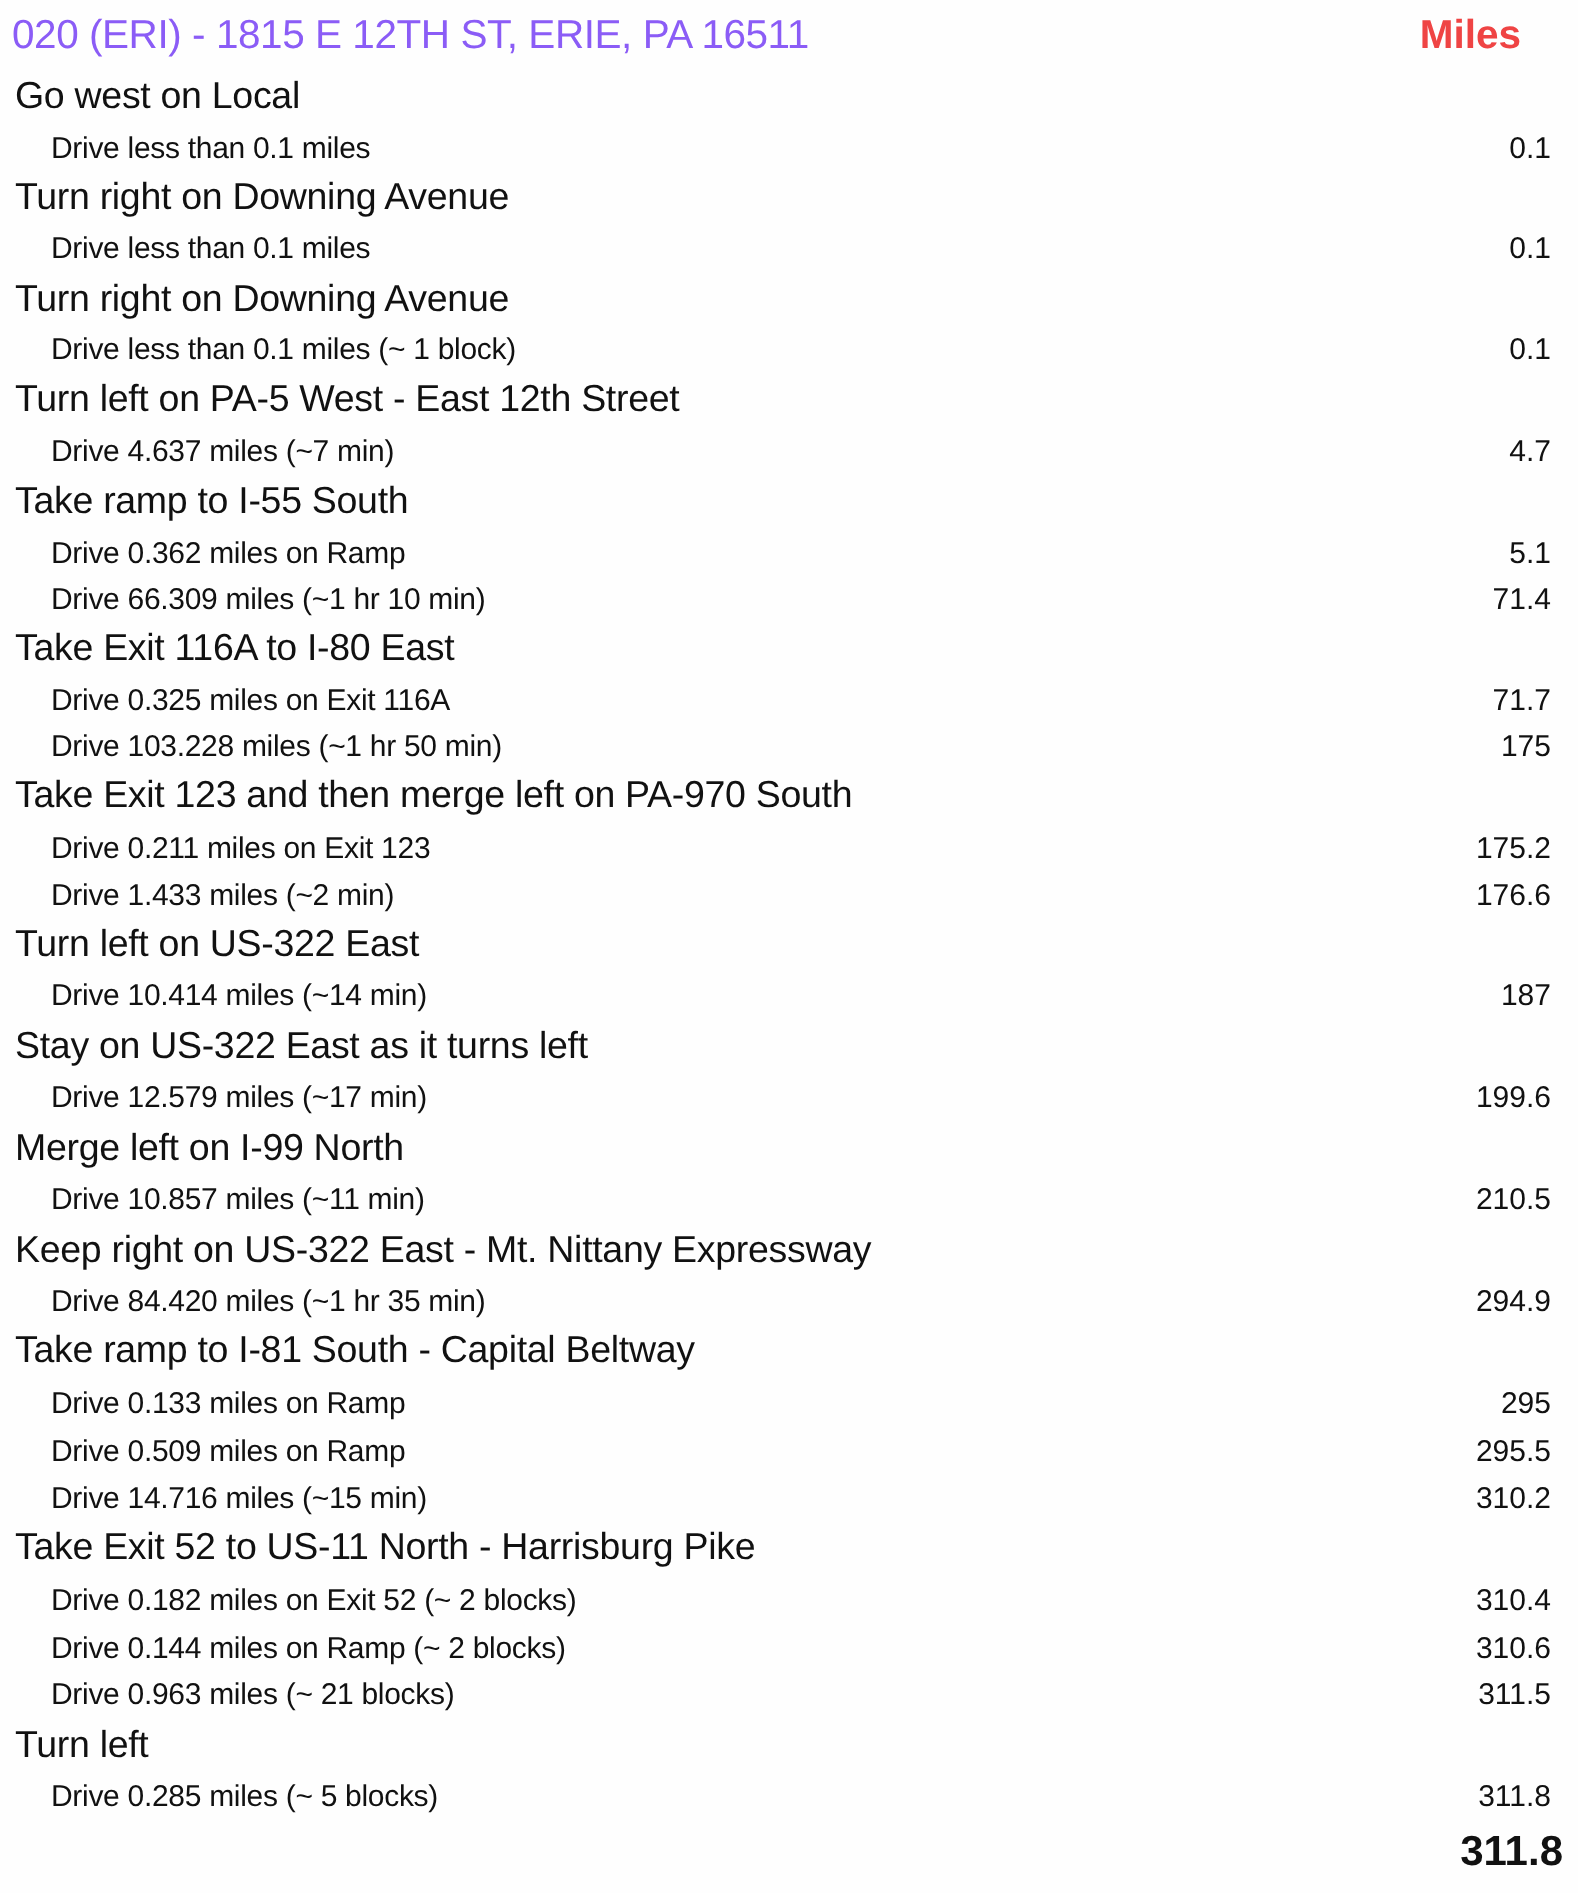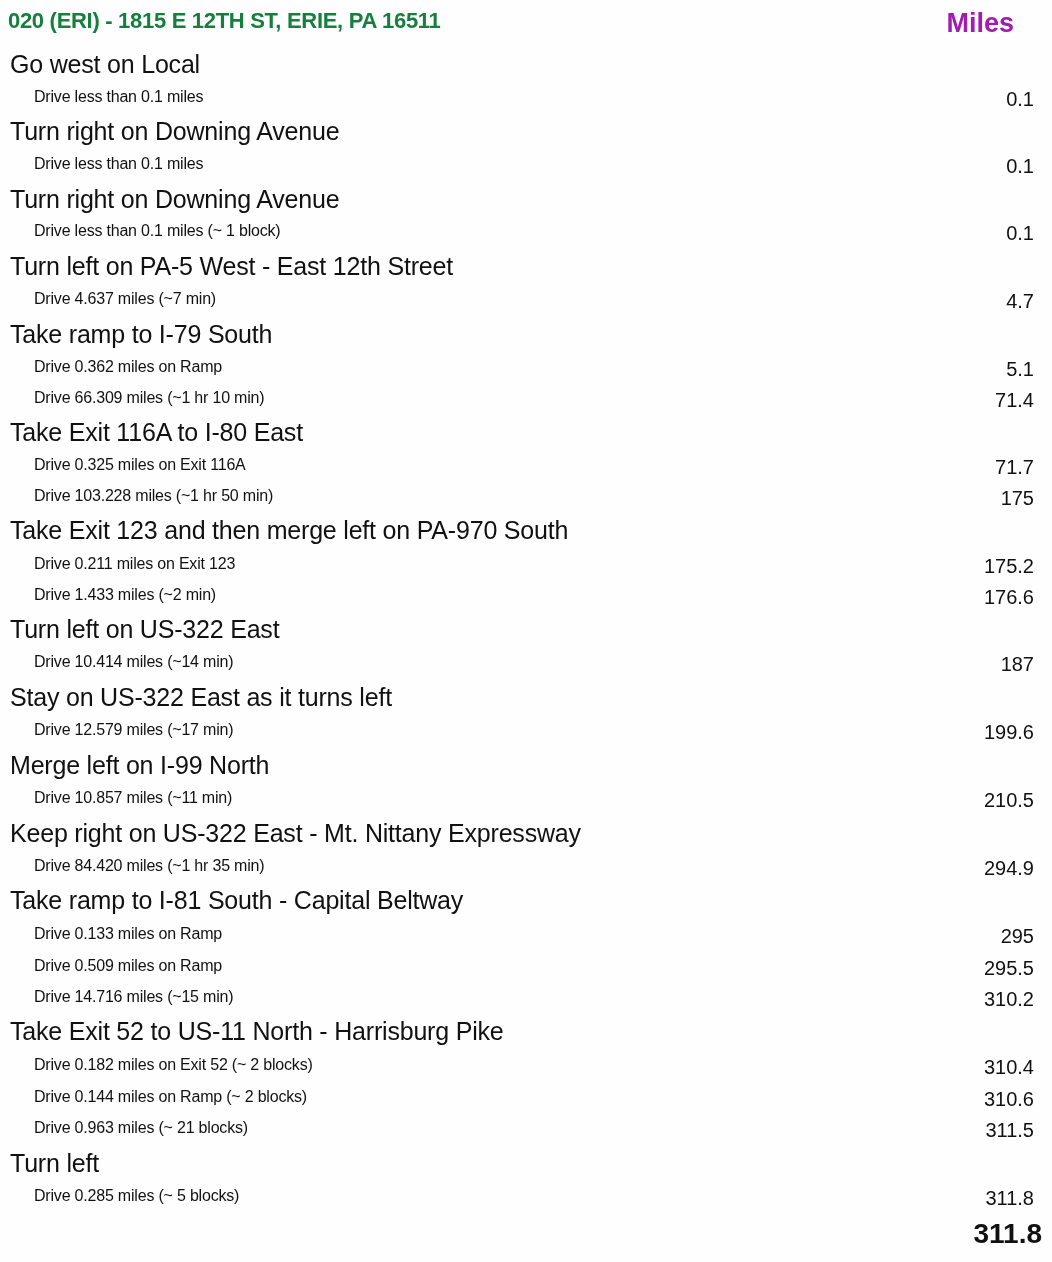--- a/index.html
+++ b/index.html
@@ -19,44 +19,44 @@
       position: absolute;
       left: 0; top: 0;
       width: 1052px;
       height: 1262px;
       background: #fefefe;
     }
     .origin-title {
       position: absolute;
       left: 8px;
       top: 8px;
-      font-size: 22px;
-      font-weight: bold;
+      font-size: 27px;
+      font-weight: normal;
       letter-spacing: -0.3px;
-      color: #15803d;
+      color: #8b5cf6;
     }
     .miles-header {
       position: absolute;
       right: 38px;
       top: 8px;
       font-size: 27px;
       font-weight: bold;
-      color: #a21caf;
+      color: #ef4444;
     }
     .step {
       position: absolute;
       left: 10px;
       font-size: 25px;
       letter-spacing: -0.2px;
       color: #111;
     }
     .drive {
       position: absolute;
       left: 34px;
-      font-size: 16px;
+      font-size: 20px;
       letter-spacing: -0.2px;
       color: #111;
     }
     .cum {
       position: absolute;
       right: 18px;
       font-size: 20px;
       text-align: right;
       color: #111;
     }
@@ -91,21 +91,21 @@
       <div class="cum" style="top: 88px;">0.1</div>
       <div class="step" style="top: 117px;">Turn right on Downing Avenue</div>
       <div class="drive" style="top: 155px;">Drive less than 0.1 miles</div>
       <div class="cum" style="top: 155px;">0.1</div>
       <div class="step" style="top: 185px;">Turn right on Downing Avenue</div>
       <div class="drive" style="top: 222px;">Drive less than 0.1 miles (~ 1 block)</div>
       <div class="cum" style="top: 222px;">0.1</div>
       <div class="step" style="top: 252px;">Turn left on PA-5 West - East 12th Street</div>
       <div class="drive" style="top: 290px;">Drive 4.637 miles (~7 min)</div>
       <div class="cum" style="top: 290px;">4.7</div>
-      <div class="step" style="top: 320px;">Take ramp to I-79 South</div>
+      <div class="step" style="top: 320px;">Take ramp to I-55 South</div>
       <div class="drive" style="top: 358px;">Drive 0.362 miles on Ramp</div>
       <div class="cum" style="top: 358px;">5.1</div>
       <div class="drive" style="top: 389px;">Drive 66.309 miles (~1 hr 10 min)</div>
       <div class="cum" style="top: 389px;">71.4</div>
       <div class="step" style="top: 418px;">Take Exit 116A to I-80 East</div>
       <div class="drive" style="top: 456px;">Drive 0.325 miles on Exit 116A</div>
       <div class="cum" style="top: 456px;">71.7</div>
       <div class="drive" style="top: 487px;">Drive 103.228 miles (~1 hr 50 min)</div>
       <div class="cum" style="top: 487px;">175</div>
       <div class="step" style="top: 516px;">Take Exit 123 and then merge left on PA-970 South</div>

